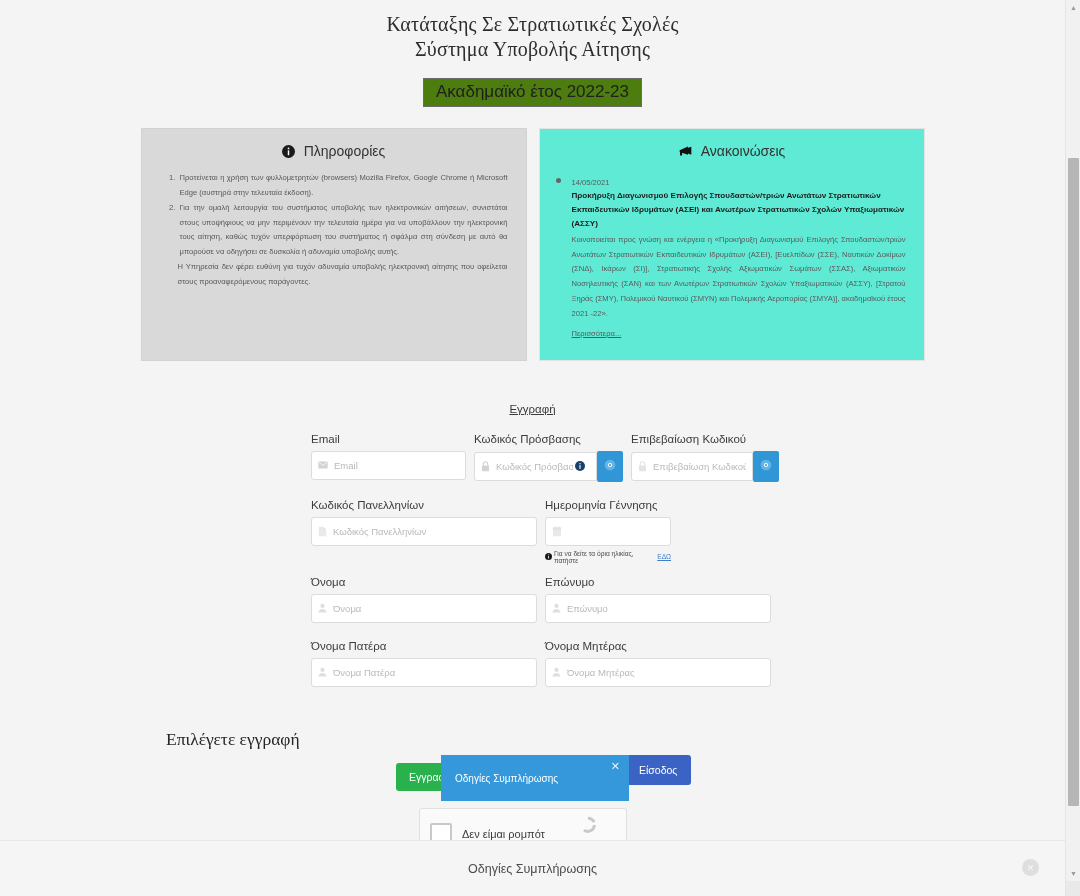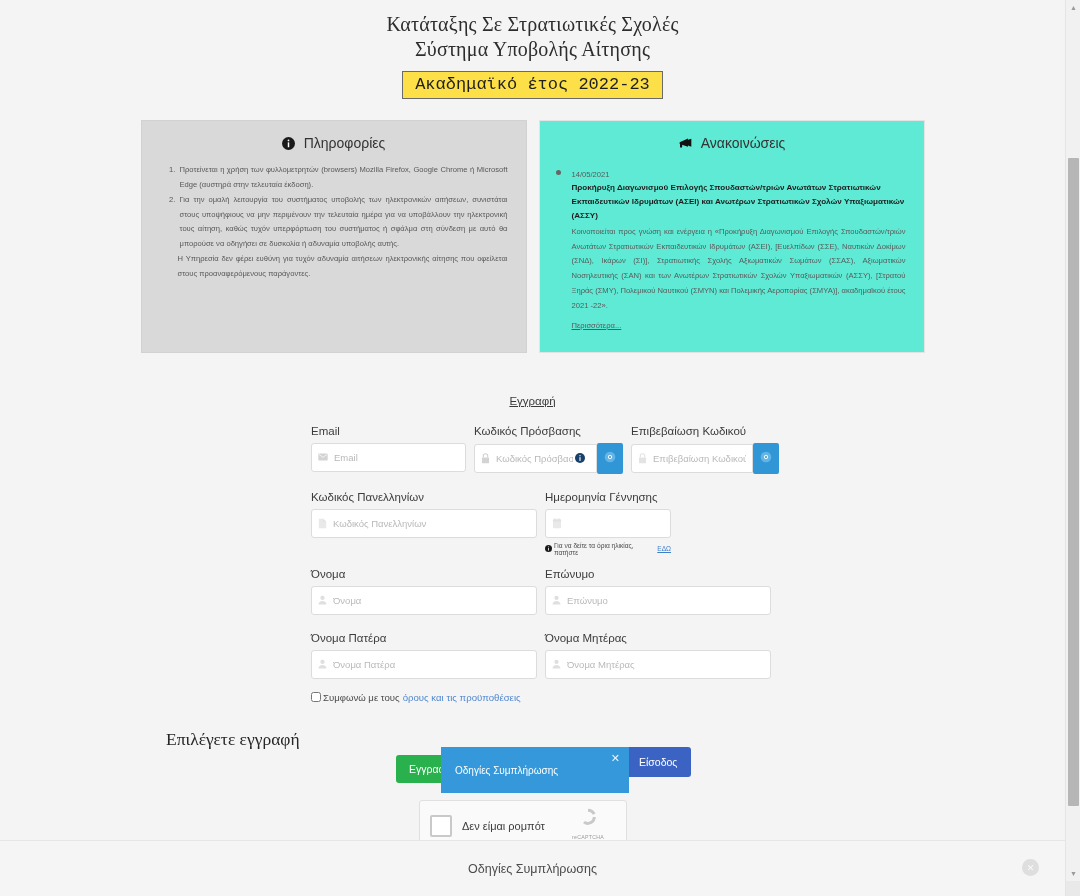--- a/index.html
+++ b/index.html
@@ -33,27 +33,27 @@
   }
   .header .title-line {
     font-family: "Liberation Serif", serif;
     font-size: 20px;
     color: #2d2d2d;
     line-height: 1.25;
     letter-spacing: .2px;
   }
   .year-box {
     display: inline-block;
-    margin-top: 9px;
+    margin-top: 16px;
     border: 1px solid #6a6a6a;
     padding: 3px 12px 4px 12px;
-    font-family: Liberation Mono, monospace;
+    font-family: Liberation Sans, sans-serif;
     font-size: 17px;
     color: #1f1f1f;
-    background: #fde047;
+    background: #4d7c0f;
   }
 
   
   .panels {
     display: flex;
     justify-content: center;
     gap: 12px;
     margin-top: 21px;
   }
   .panel {
@@ -413,21 +413,21 @@
               <rect x="7.1" y="6.6" width="1.8" height="6" fill="#fff"></rect>
               <circle cx="8" cy="4.2" r="1.1" fill="#fff"></circle>
             </svg>
         </span>
         <span>Πληροφορίες</span>
       </div>
       <ol class="info-list">
         <li>Προτείνεται η χρήση των φυλλομετρητών (browsers) Mozilla Firefox, Google Chrome ή Microsoft Edge (αυστηρά στην τελευταία έκδοση).</li>
         <li>Για την ομαλή λειτουργία του συστήματος υποβολής των ηλεκτρονικών αιτήσεων, συνιστάται στους υποψήφιους να μην περιμένουν την τελευταία ημέρα για να υποβάλλουν την ηλεκτρονική τους αίτηση, καθώς τυχόν υπερφόρτωση του συστήματος ή σφάλμα στη σύνδεση με αυτό θα μπορούσε να οδηγήσει σε δυσκολία ή αδυναμία υποβολής αυτής.</li>
       </ol>
-      <div class="info-extra">Η Υπηρεσία δεν φέρει ευθύνη για τυχόν αδυναμία αιτήσεων ηλεκτρονικής αίτησης που οφείλεται στους προαναφερόμενους παράγοντες.</div>
+      <div class="info-extra">Η Υπηρεσία δεν φέρει ευθύνη για τυχόν αδυναμία υποβολής ηλεκτρονική αίτησης που οφείλεται στους προαναφερόμενους παράγοντες.</div>
     </div>
 
     <div class="panel panel-news">
       <div class="panel-heading">
         <span class="ph-icon">
           <svg width="15" height="13" viewBox="0 0 18 14">
             <path d="M2 5.5 L12 1 L12 11 L2 7.5 Z" fill="#111"></path>
             <path d="M12 2.5 L16 1.2 L16 10.8 L12 9.5 Z" fill="#111"></path>
             <rect x="2.4" y="6.6" width="2.6" height="5.4" rx="1" fill="#111"></rect>
           </svg>
@@ -607,25 +607,20 @@
               <svg width="9" height="10" viewBox="0 0 13 14">
                   <circle cx="6.5" cy="4" r="3.1" fill="#b9b9b9"></circle>
                   <path d="M0.8 13.5c0-3.2 2.6-5 5.7-5s5.7 1.8 5.7 5z" fill="#b9b9b9"></path>
                 </svg>
             </span>
             <input type="text" placeholder="Όνομα Μητέρας" style="">
           </div>
         </div>
       </div>
 
-      <div class="terms">
-        <input type="checkbox" style="">
-        <span>Συμφωνώ με τους</span>
-        <a href="#">όρους και τις προϋποθέσεις</a>
-      </div>
     </div>
 
     <div class="actions">
       <button class="btn btn-register">Εγγραφή</button>
       <button class="btn btn-login">Είσοδος</button>
 
       <div class="captcha">
         <div class="cb"></div>
         <div class="cap-label">Δεν είμαι ρομπότ</div>
         <div class="cap-brand">

